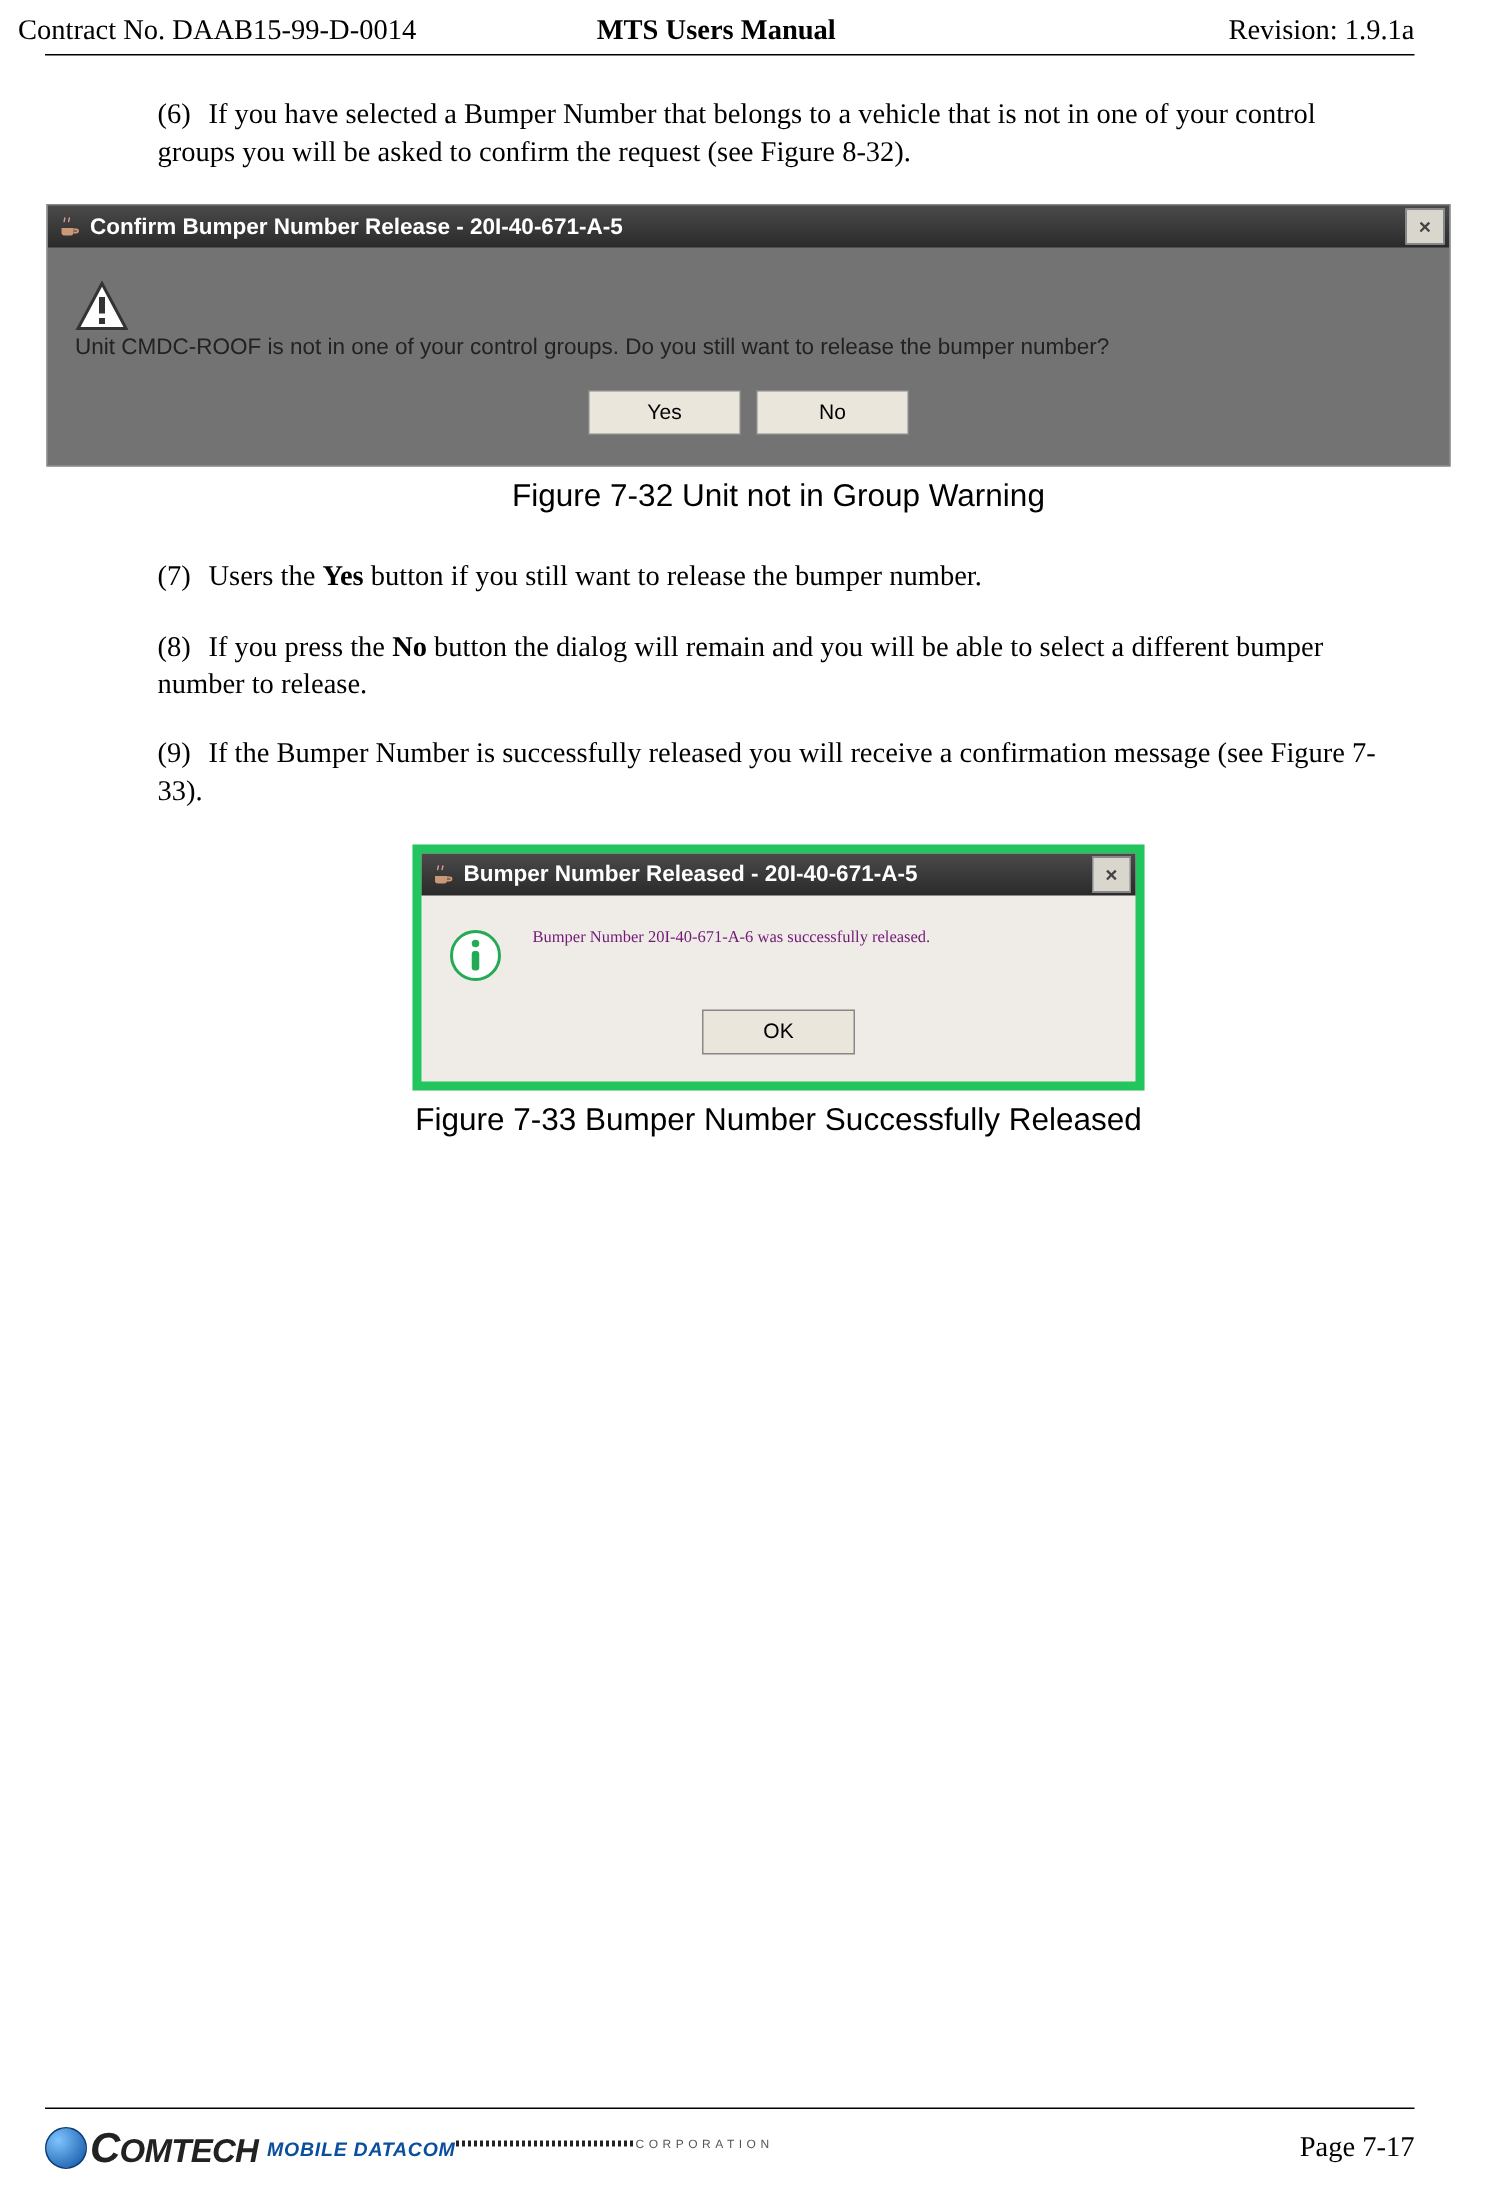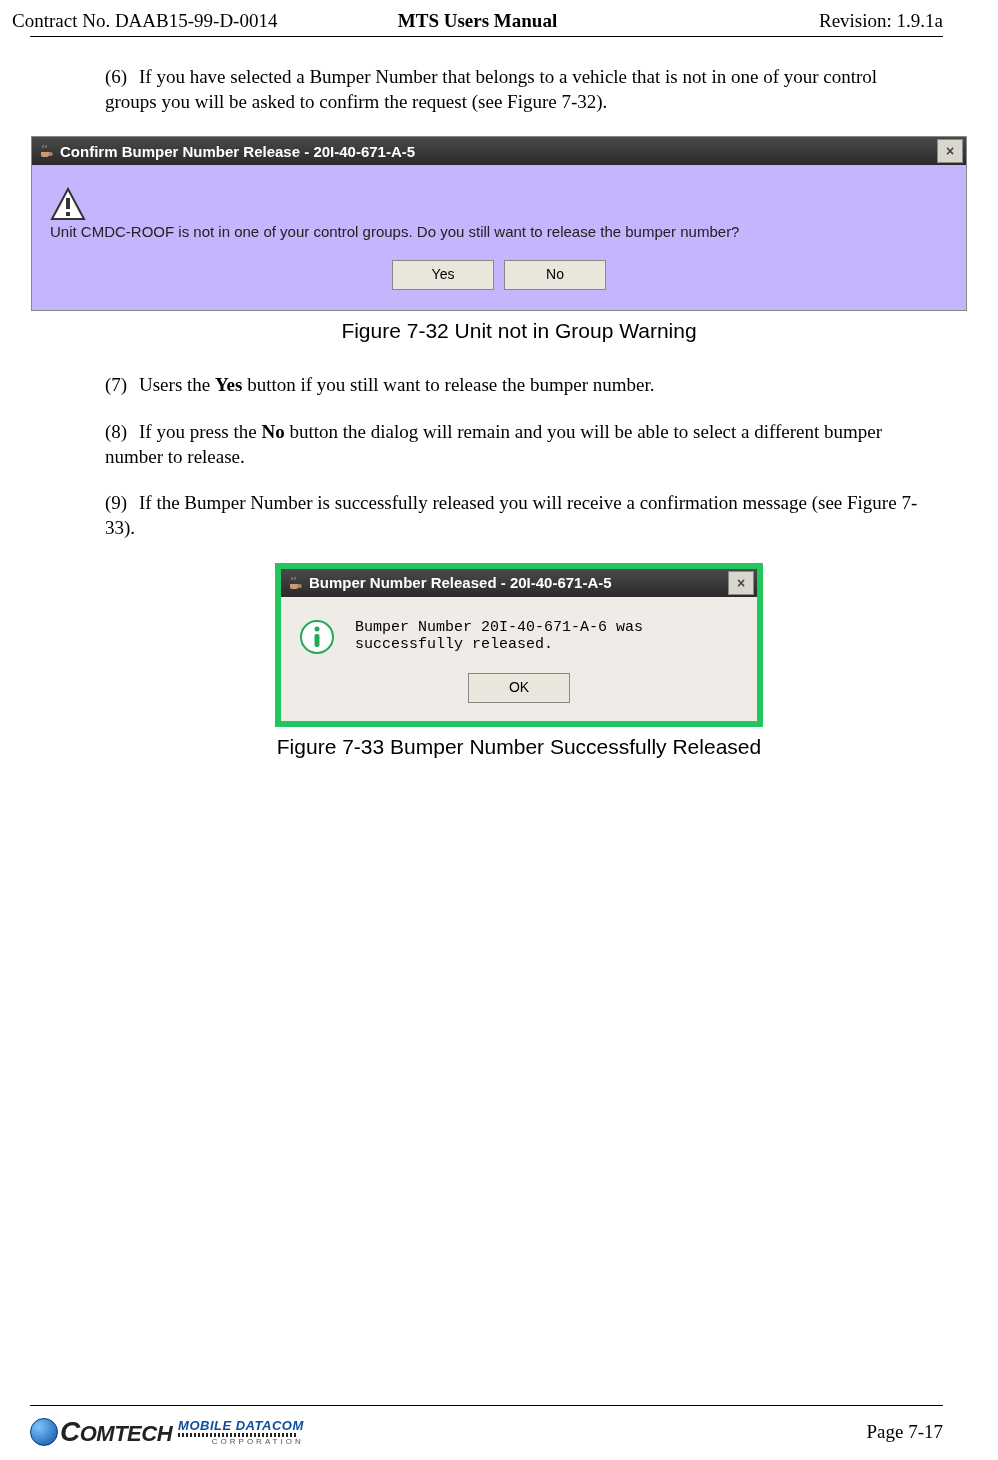--- a/index.html
+++ b/index.html
@@ -36,21 +36,21 @@
       margin: 0 0 22px 0;
       line-height: 1.3;
     }
     .item-num { display: inline-block; width: 34px; }
 
     
     .dialog1 {
       width: 934px;
       margin: 0 0 8px -74px;
       border: 1px solid #888;
-      background: #c4b5fd;
+      background: #737373;
       font-family: Tahoma, Arial, sans-serif;
       font-size: 15px;
     }
     .titlebar {
       background: linear-gradient(#4a4a4a, #2a2a2a);
       color: #fff;
       display: flex;
       align-items: center;
       justify-content: space-between;
       padding: 0;
@@ -130,23 +130,23 @@
       padding: 22px 18px 6px 18px;
     }
     .info-icon {
       width: 36px; height: 36px;
       flex: 0 0 36px;
       margin-right: 20px;
     }
     .info-icon svg { width: 36px; height: 36px; }
     .dlg-msg2 {
       flex: 1;
-      font-family: Liberation Mono, monospace;
-      font-size: 15px;
-      color: #000000;
+      font-family: Liberation Serif, serif;
+      font-size: 11px;
+      color: #701a75;
     }
     .dlg-btnrow2 {
       display: flex;
       justify-content: center;
       padding: 12px 0 18px 0;
     }
 
     .fig-caption {
       text-align: center;
       font-family: Arial, Helvetica, sans-serif;
@@ -190,21 +190,21 @@
       font-size: 22px;
       letter-spacing: -0.5px;
       margin-left: 2px;
       color: #222;
     }
     .logo-omtech .first {
       font-size: 28px;
     }
     .logo-mdc {
       display: flex;
-      flex-direction: column;
+      flex-direction: row;
       margin-left: 6px;
       line-height: 1;
     }
     .mdc-top {
       font-family: Arial, Helvetica, sans-serif;
       font-weight: 900;
       font-style: italic;
       font-size: 13px;
       letter-spacing: 0.5px;
       color: #0a4f9e;
@@ -232,21 +232,21 @@
 <div class="header-row">
   <div class="header-left">Contract No. DAAB15-99-D-0014</div>
   <div class="header-center">MTS Users Manual</div>
   <div class="header-right">Revision:  1.9.1a</div>
 </div>
 <hr class="doc-rule">
 
 <div class="content">
 
   <p class="para">
-    <span class="item-num">(6)</span><span>If you have selected a Bumper Number that belongs to a vehicle that is not in one of your control groups you will be asked to confirm the request (see Figure 7-32).</span>
+    <span class="item-num">(6)</span><span>If you have selected a Bumper Number that belongs to a vehicle that is not in one of your control groups you will be asked to confirm the request (see Figure 8-32).</span>
   </p>
 
   <div class="dialog1">
     <div class="titlebar">
       <div class="t-left">
         <span class="coffee-icon">
           <svg viewBox="0 0 16 16">
               <path fill="#c97" d="M3 9h8v3a2 2 0 0 1-2 2H5a2 2 0 0 1-2-2z"></path>
               <path fill="none" stroke="#c97" stroke-width="1.3" d="M11 10h2a1 1 0 0 1 0 2h-2"></path>
               <path fill="none" stroke="#d99" stroke-width="1" d="M5 2c1 1-1 2 0 3M8 2c1 1-1 2 0 3"></path>

